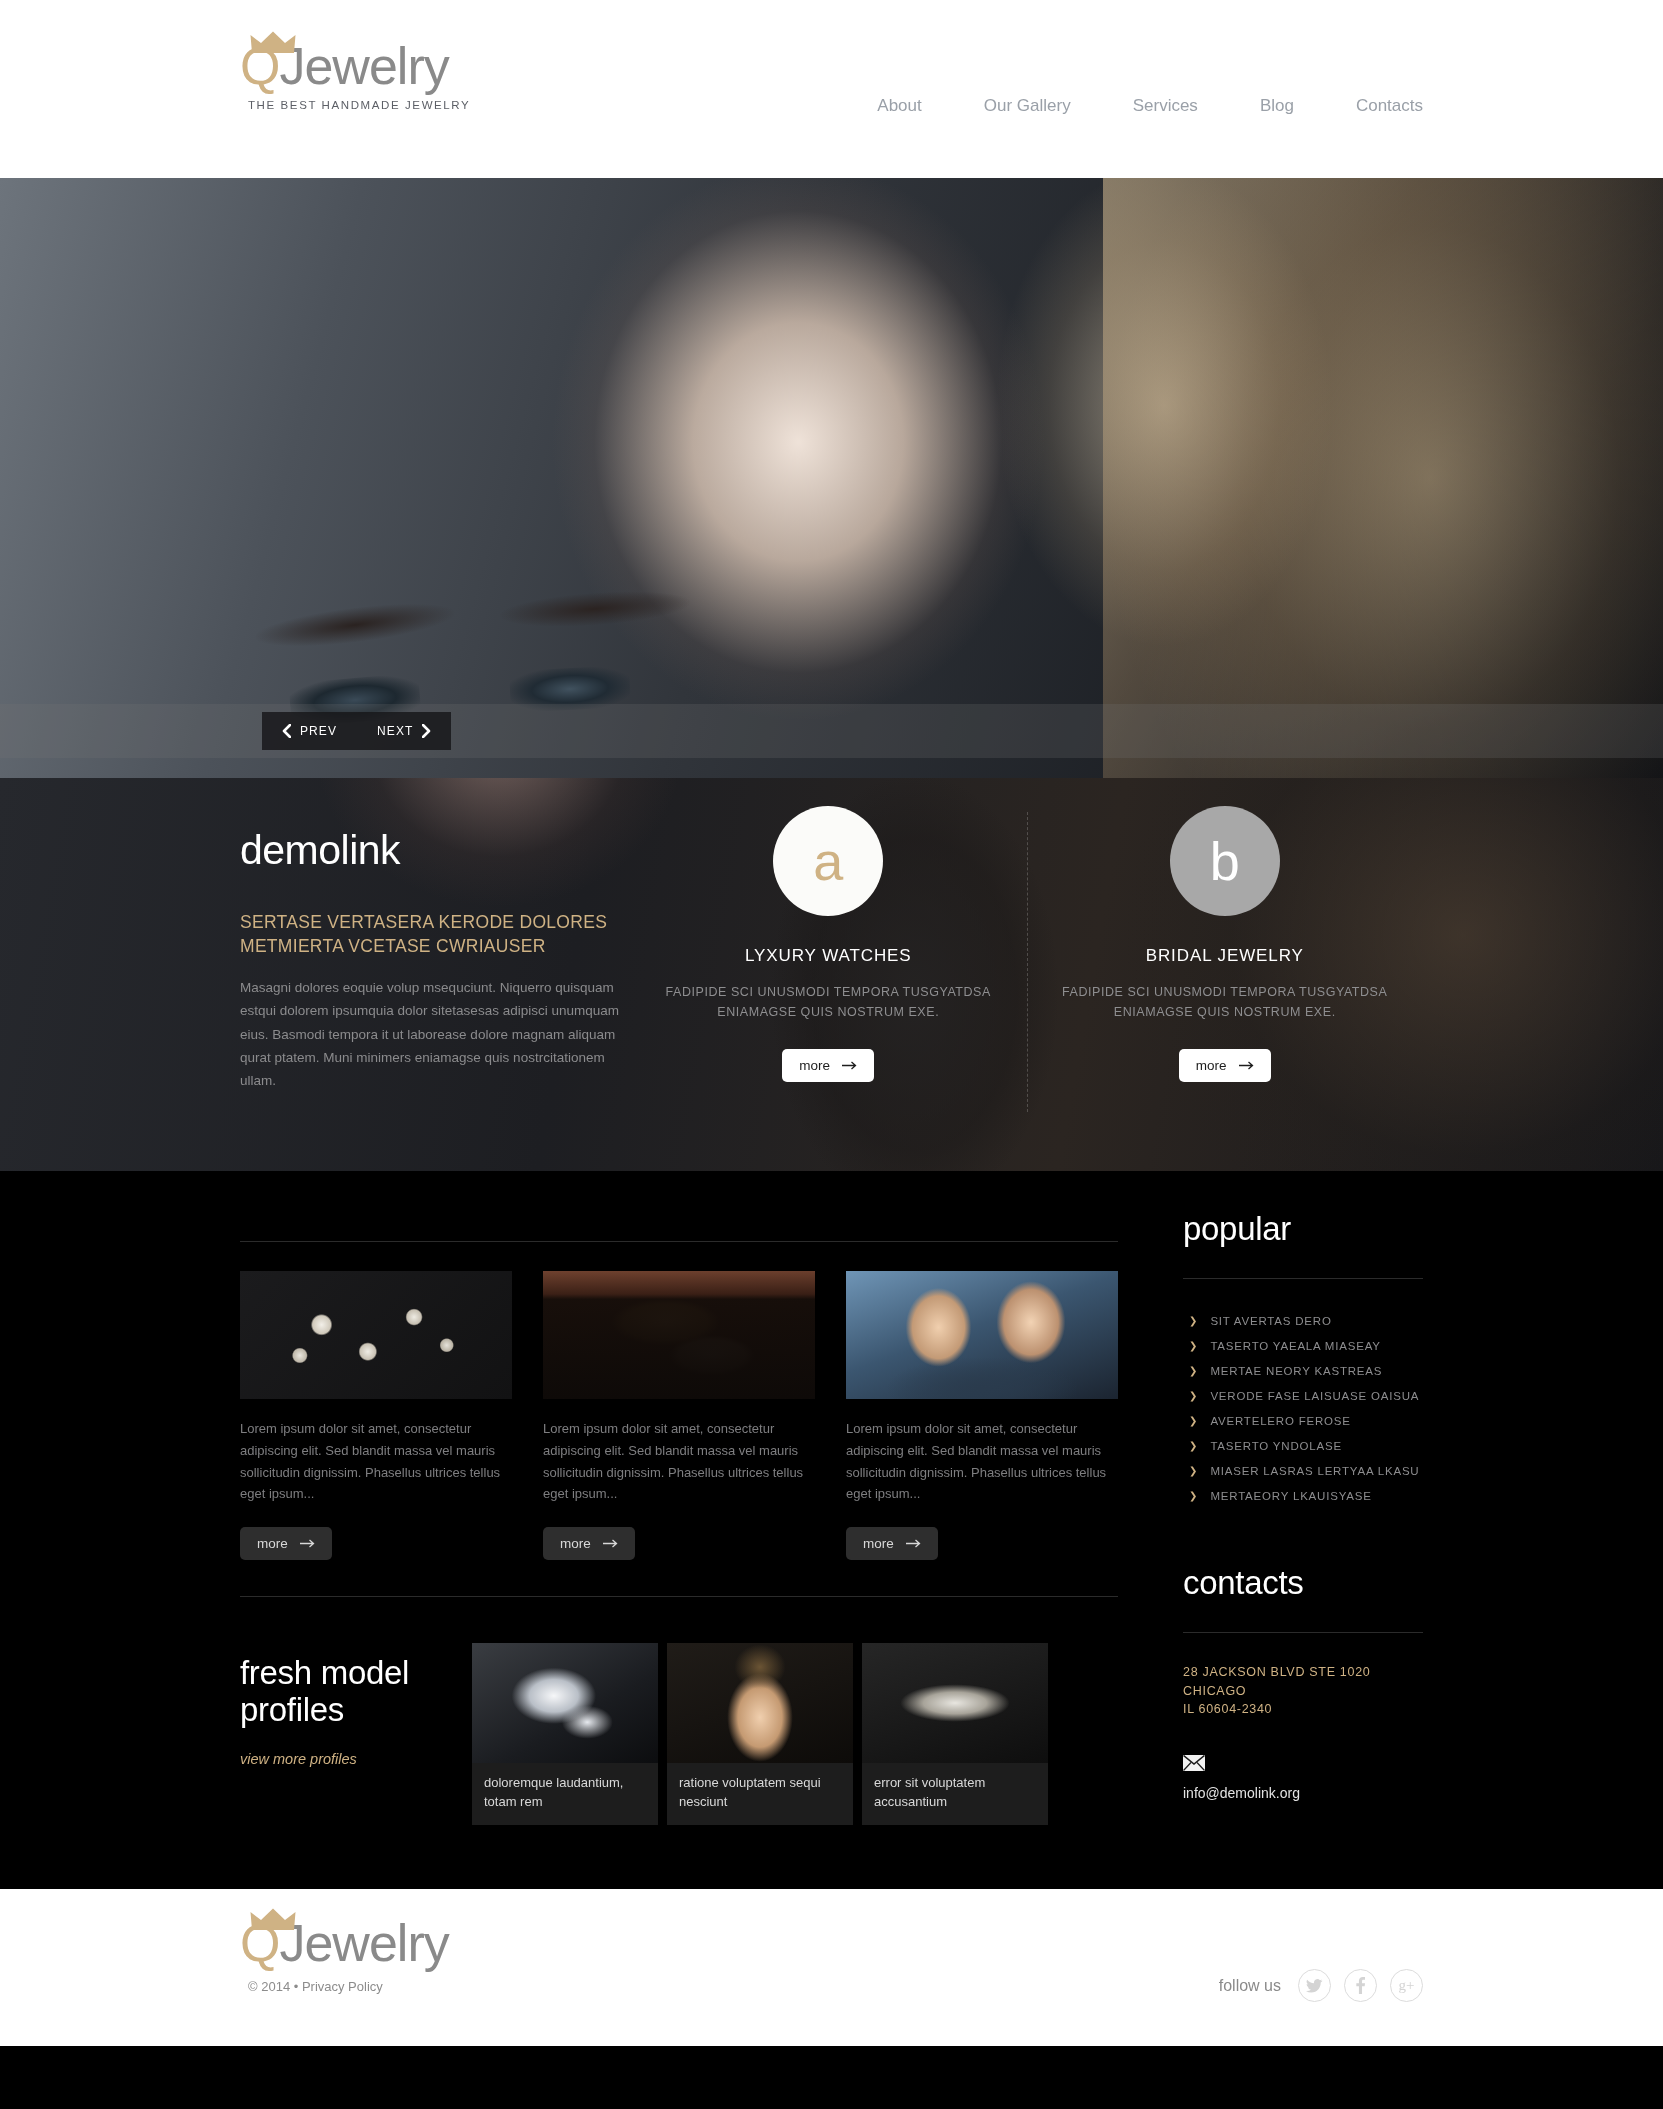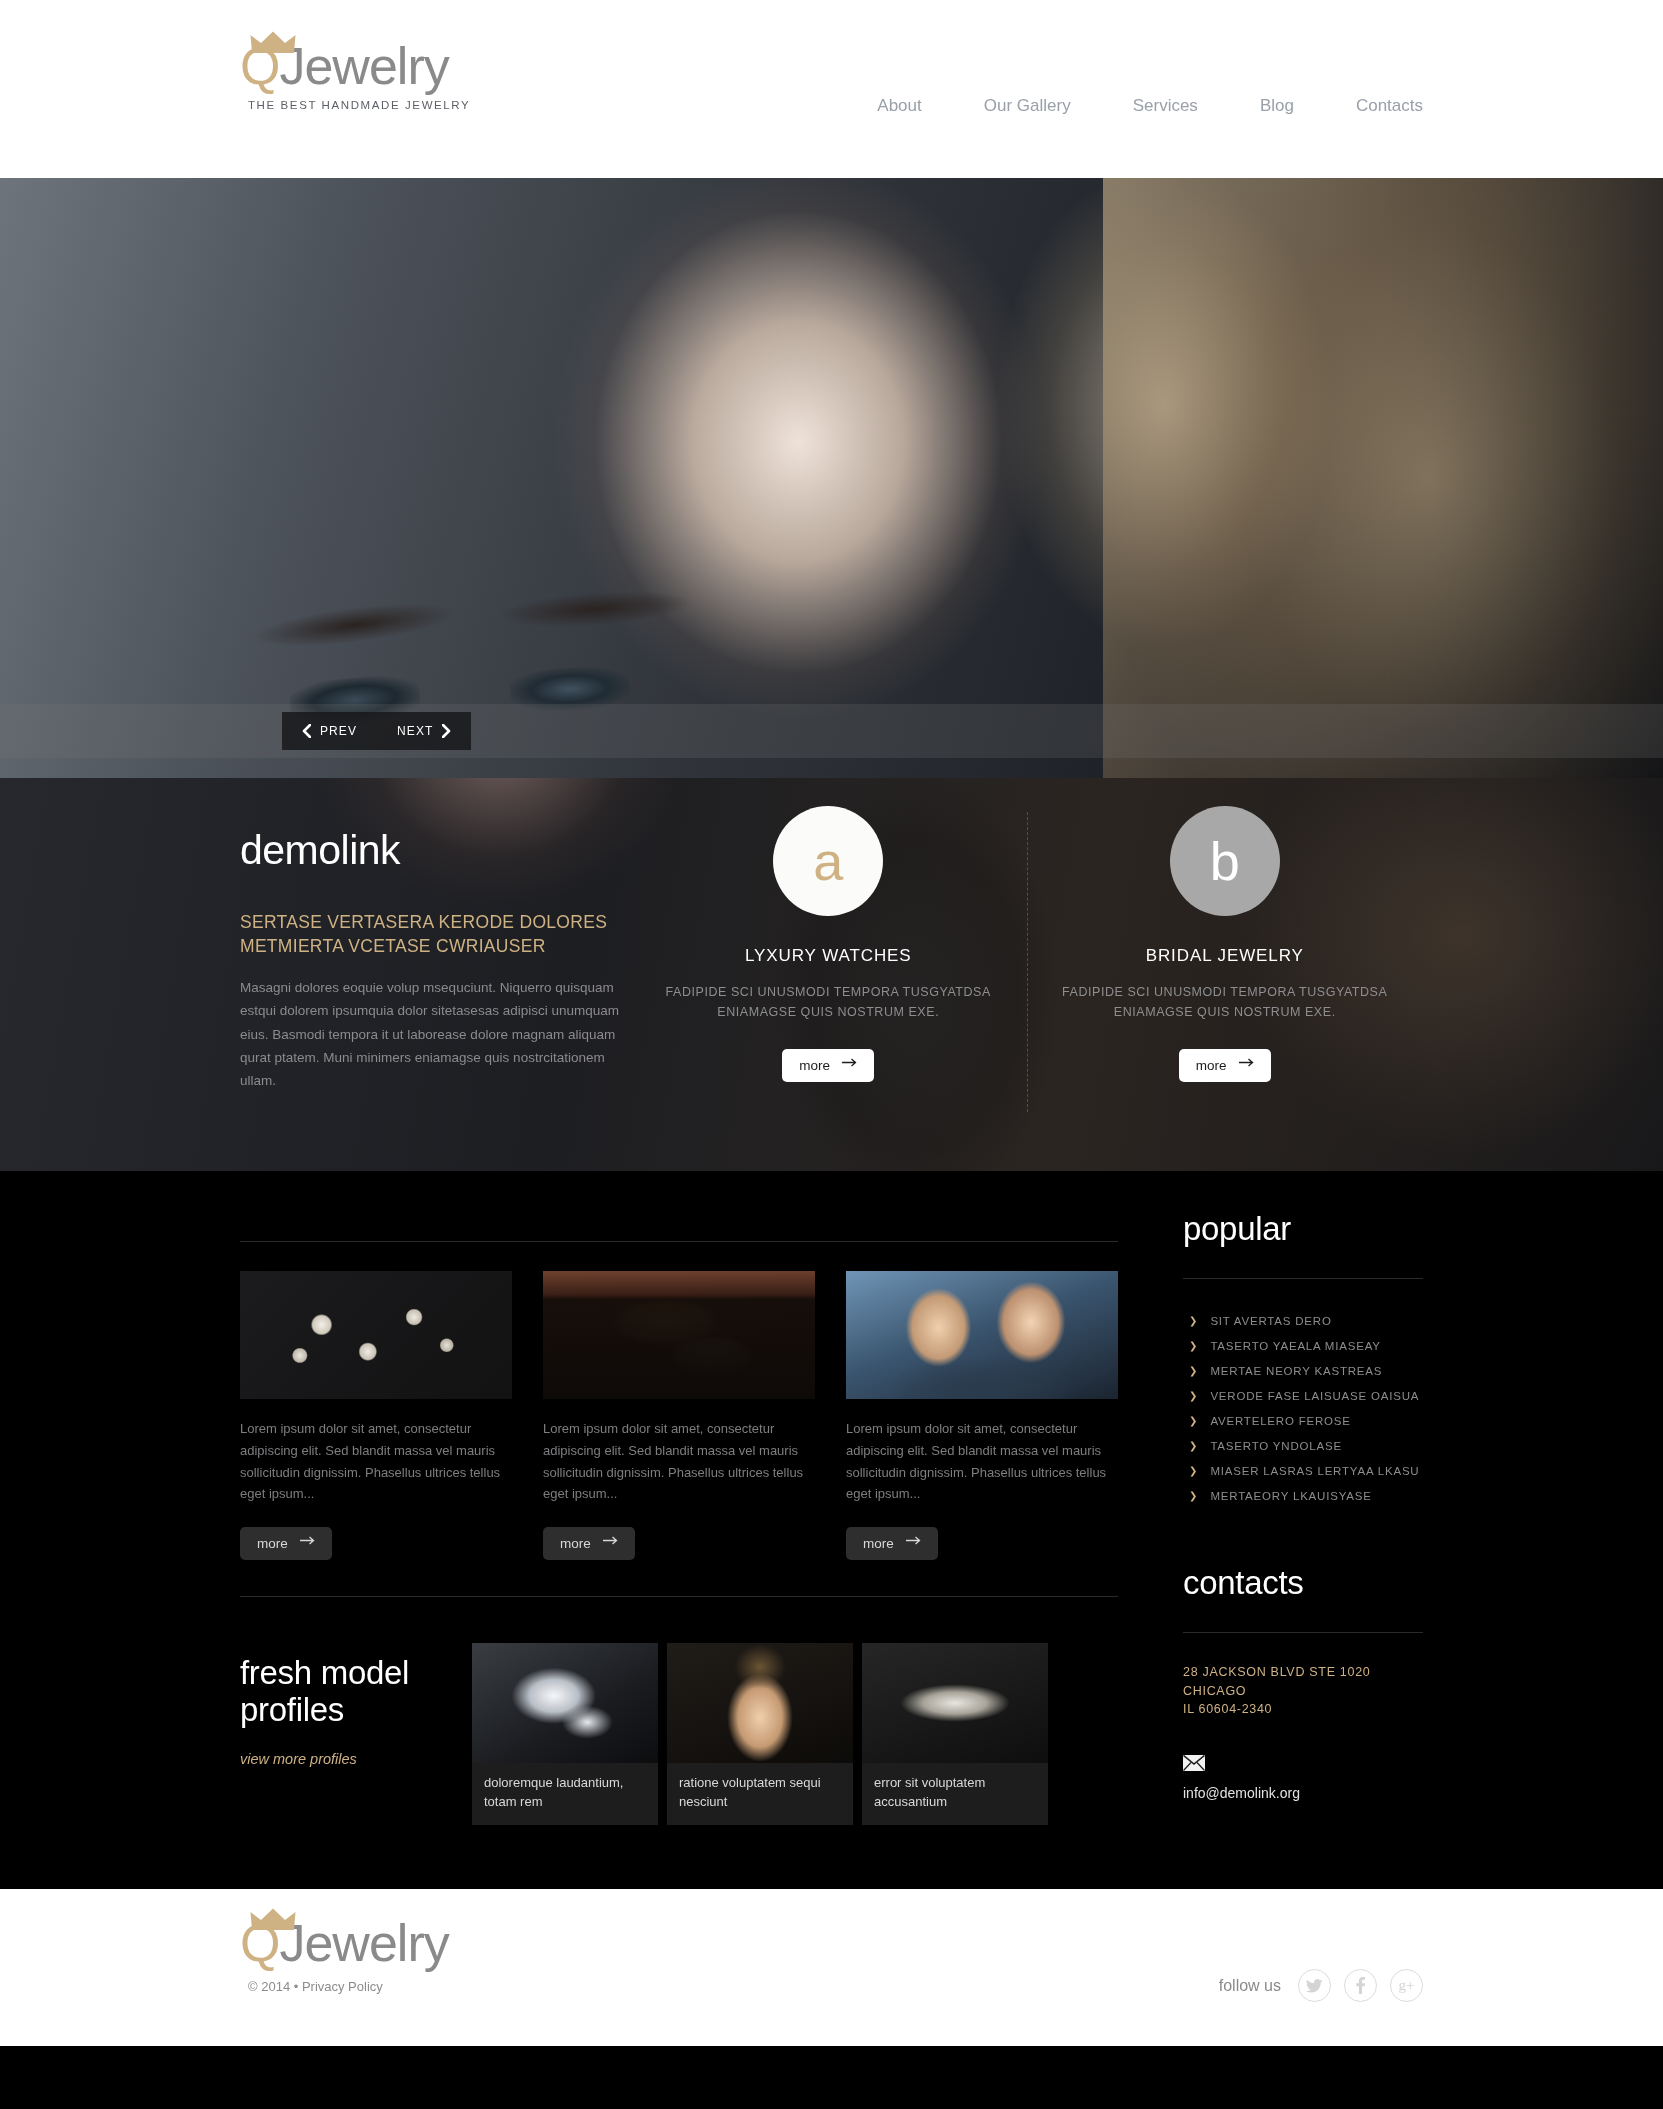--- a/index.html
+++ b/index.html
@@ -61,21 +61,21 @@
   .hero-eye-l { position:absolute; left:290px; top:500px; width:130px; height:44px;
     background: radial-gradient(ellipse at 50% 50%, #3a4a57 0%, #1d2830 45%, rgba(20,24,28,0) 78%);
     transform: rotate(-5deg); }
   .hero-eye-r { position:absolute; left:510px; top:490px; width:120px; height:42px;
     background: radial-gradient(ellipse at 50% 50%, #41525f 0%, #202b34 45%, rgba(20,24,28,0) 78%);
     transform: rotate(-3deg); }
   .hero-hair { position:absolute; right:0; top:0; width:560px; height:600px;
     background: linear-gradient(120deg, rgba(218,192,150,0.55) 0%, rgba(158,131,96,0.4) 35%, rgba(70,58,46,0.3) 70%, rgba(18,18,20,0.5) 100%); }
 
   .slider-nav {
-    position: absolute; left: 282px; bottom: 28px;
+    position: absolute; left: 262px; bottom: 28px;
     display: flex; background: rgba(22,22,24,0.82);
     height: 38px; align-items: center; z-index: 6;
   }
   .slider-btn {
     display: flex; align-items: center; gap: 9px;
     color: #ffffff; font-size: 12px; letter-spacing: 1.1px;
     padding: 0 20px; height: 38px; cursor: pointer; white-space: nowrap;
   }
   .slider-btn svg { display: block; }
   .slider-strip {
@@ -124,21 +124,21 @@
   .svc-circle.b { background: #a8a8a8; color: #ffffff; }
   .svc-title {
     color: #ffffff; font-size: 17px; letter-spacing: 0.9px; margin-top: 30px;
     text-transform: uppercase;
   }
   .svc-text {
     color: #8e8e90; font-size: 12.5px; letter-spacing: 0.55px; line-height: 1.62;
     margin-top: 16px; text-transform: uppercase;
   }
   .btn-more {
-    display: inline-flex; align-items: flex-start; gap: 12px;
+    display: inline-flex; align-items: center; gap: 12px;
     background: #ffffff; color: #1d1d1d; border-radius: 5px;
     font-size: 13.5px; padding: 9px 17px; margin-top: 26px;
     border: none; cursor: pointer; font-family: inherit;
   }
   .btn-more.dark { background: #2e2e2e; color: #d8d8d8; }
 
   
   .main {
     background: #000000; padding: 0 240px 64px 240px;
     display: flex; gap: 0; position: relative; min-height: 580px;

